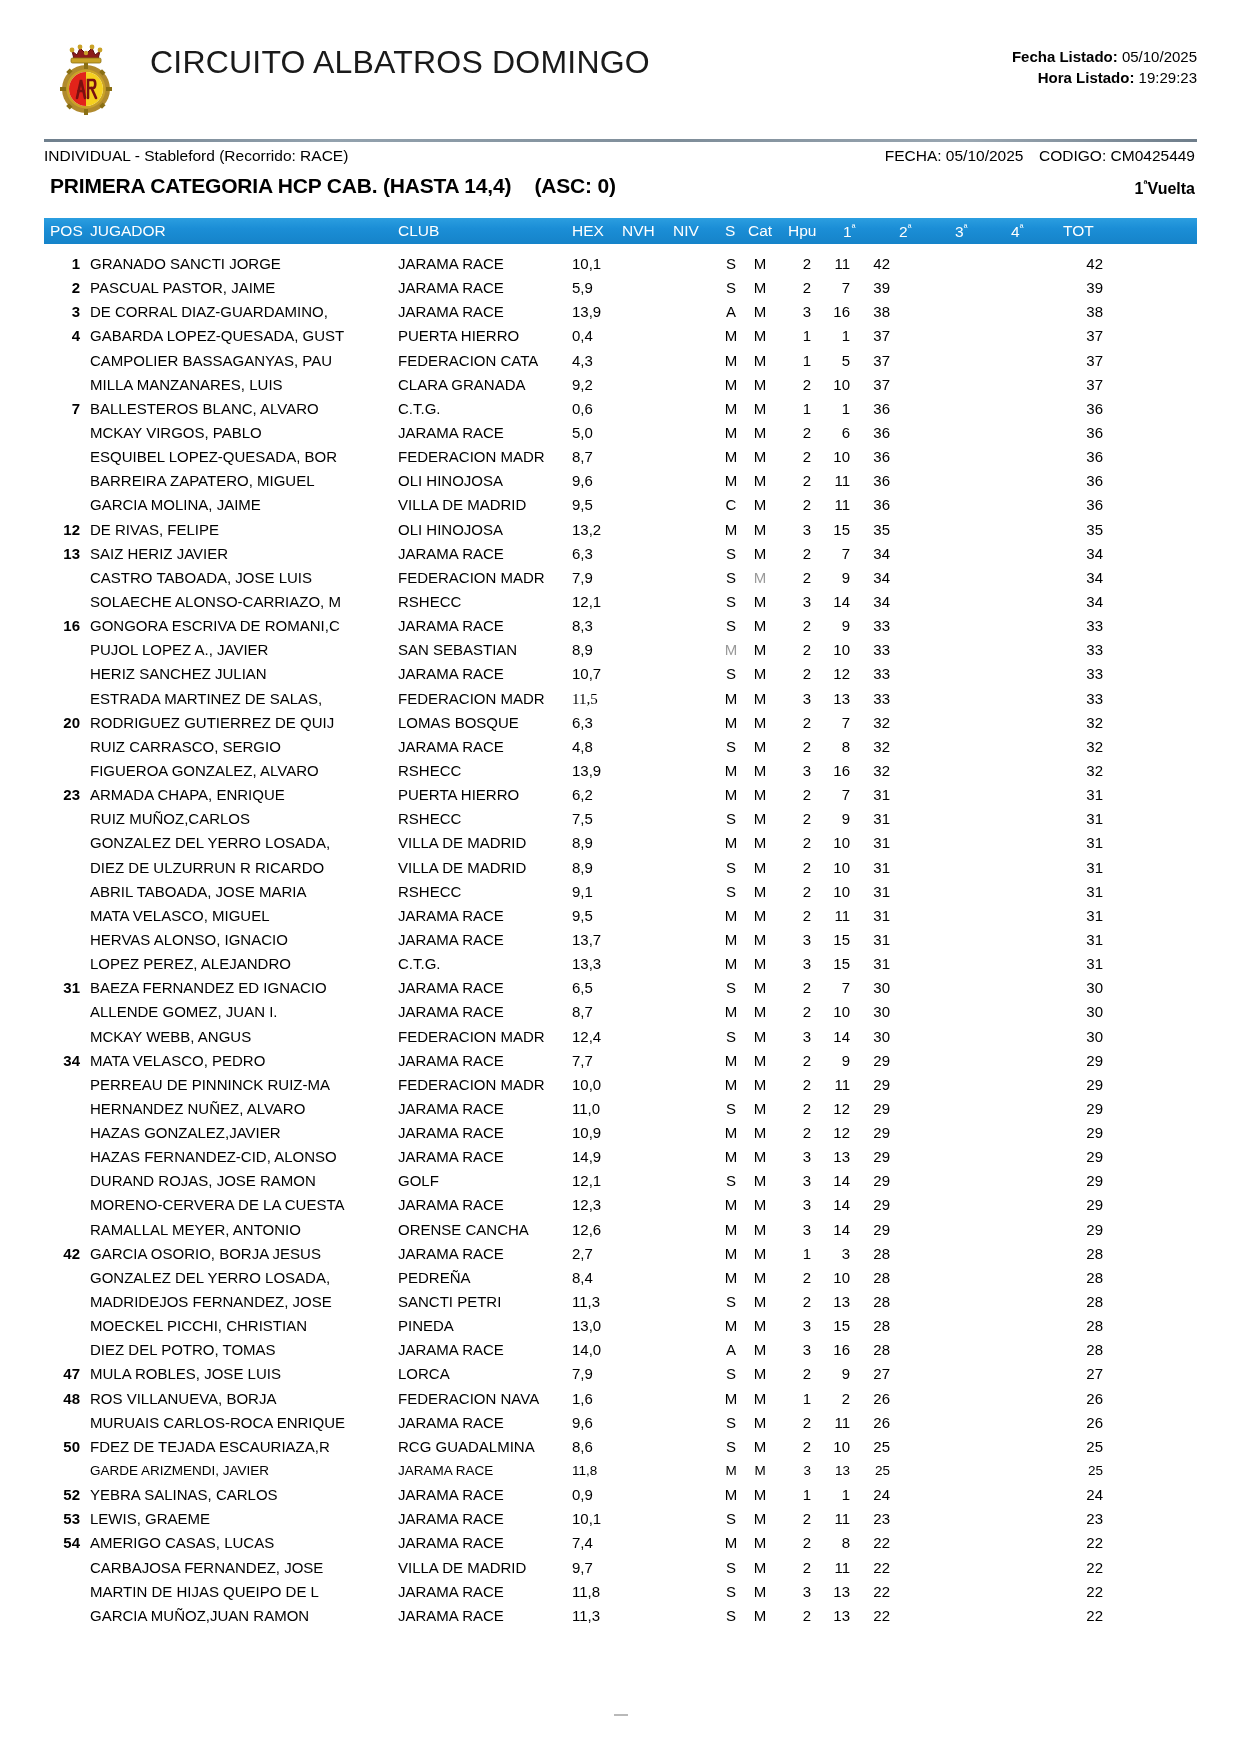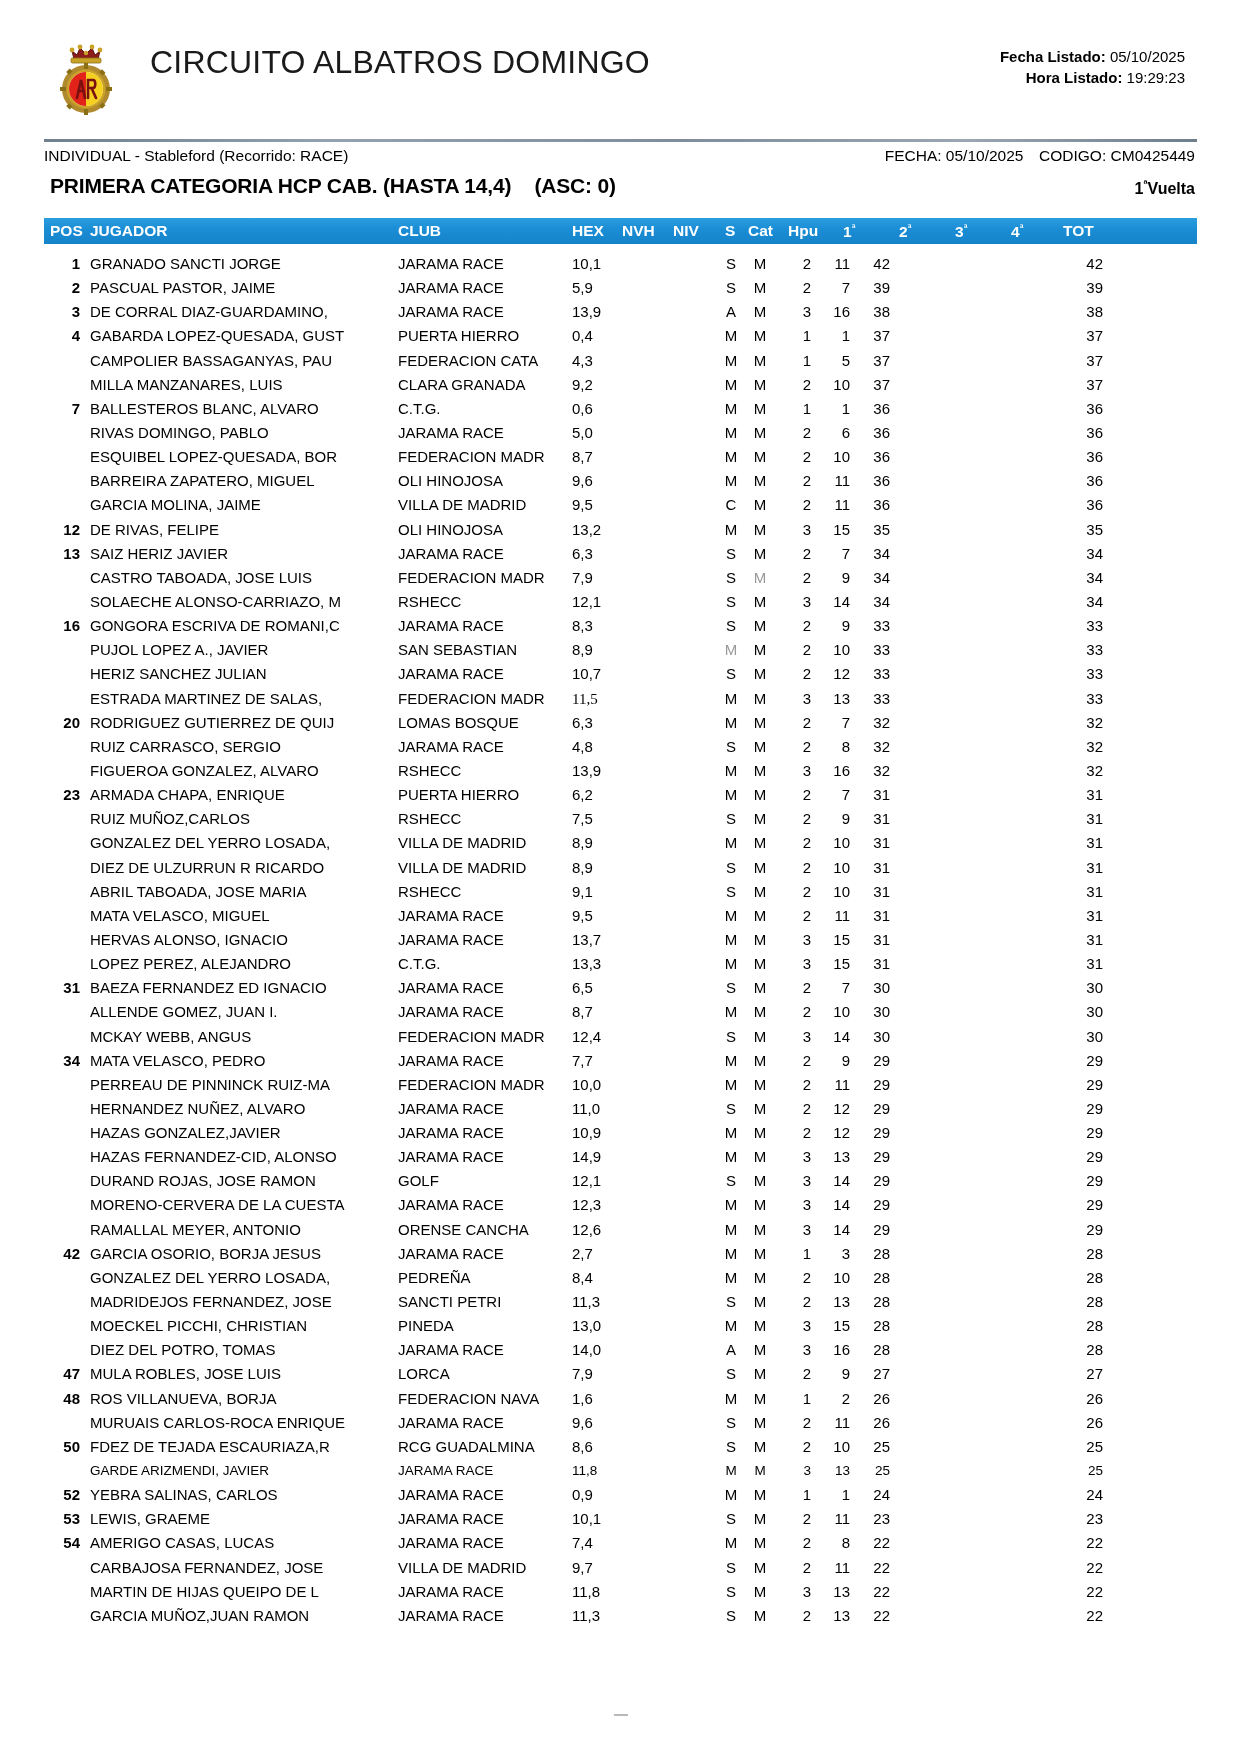--- a/index.html
+++ b/index.html
@@ -24,21 +24,21 @@
   .brand { position: absolute; left: 106px; top: 0px; }
   .brand-small {
     font-size: 22px; font-weight: bold; letter-spacing: 0.4px;
     line-height: 26px; color: #000;
   }
   .brand-big {
     font-size: 32px; font-weight: normal; letter-spacing: 0.2px;
     line-height: 40px; margin-top: 4px; color: #1a1a1a;
   }
 
-  .stamp { position: absolute; right: 12px; top: 8px; text-align: right; }
+  .stamp { position: absolute; right: 0; top: 8px; text-align: right; }
   .stamp-row { font-size: 15px; font-weight: bold; line-height: 21px; white-space: nowrap; }
   .stamp-row .val { font-weight: normal; }
 
   .rule {
     position: absolute; left: 44px; top: 139px; width: 1153px; height: 3px;
     background: linear-gradient(90deg,#6f7f8d 0%,#93a2ae 25%,#7e8d99 55%,#9aa7b2 80%,#6e7d8a 100%);
   }
 
   
   .subline { position: absolute; left: 44px; top: 147px; width: 1153px; height: 26px; }
@@ -57,21 +57,21 @@
   }
   .catline .vuelta sup { font-size: 11px; vertical-align: super; }
 
   
   .thead {
     position: absolute; left: 44px; top: 218px; width: 1153px; height: 26px;
     background: #1b8ed6;
     background: linear-gradient(180deg,#2b9ee0 0%,#1b8ed6 40%,#1583c9 100%);
   }
   .thead .hc {
-    position: absolute; top: 4px; font-size: 15.5px; font-weight: bold; color: #ffffff;
+    position: absolute; top: 4px; font-size: 15.5px; font-weight: normal; color: #ffffff;
     white-space: nowrap;
   }
   .thead .hc sup { font-size: 10px; vertical-align: super; }
 
   .tbody { position: absolute; left: 44px; top: 252px; width: 1153px; }
 
   .row { position: relative; height: 24.15px; }
   .cell { position: absolute; top: 0; font-size: 15px; white-space: nowrap; line-height: 24.15px; }
   .row.small .cell { font-size: 13.5px; }
 
@@ -272,21 +272,21 @@
         <span class="cell c-club" style="left: 354px;">C.T.G.</span>
         <span class="cell c-hex" style="left: 528px;">0,6</span>
         <span class="cell c-s" style="left: 676px;">M</span>
         <span class="cell c-cat" style="left: 701px;">M</span>
         <span class="cell c-hpu" style="left: 737px;">1</span>
         <span class="cell c-hpu" style="left: 776px;">1</span>
         <span class="cell c-v1" style="left: 812px;">36</span>
         <span class="cell c-tot" style="left: 1019px;">36</span>
       </div>
       <div class="row">
-        <span class="cell c-name" style="left: 46px;">RIVAS DOMINGO, PABLO</span>
+        <span class="cell c-name" style="left: 46px;">MCKAY VIRGOS, PABLO</span>
         <span class="cell c-club" style="left: 354px;">JARAMA RACE</span>
         <span class="cell c-hex" style="left: 528px;">5,0</span>
         <span class="cell c-s" style="left: 676px;">M</span>
         <span class="cell c-cat" style="left: 701px;">M</span>
         <span class="cell c-hpu" style="left: 737px;">2</span>
         <span class="cell c-hpu" style="left: 776px;">6</span>
         <span class="cell c-v1" style="left: 812px;">36</span>
         <span class="cell c-tot" style="left: 1019px;">36</span>
       </div>
       <div class="row">

